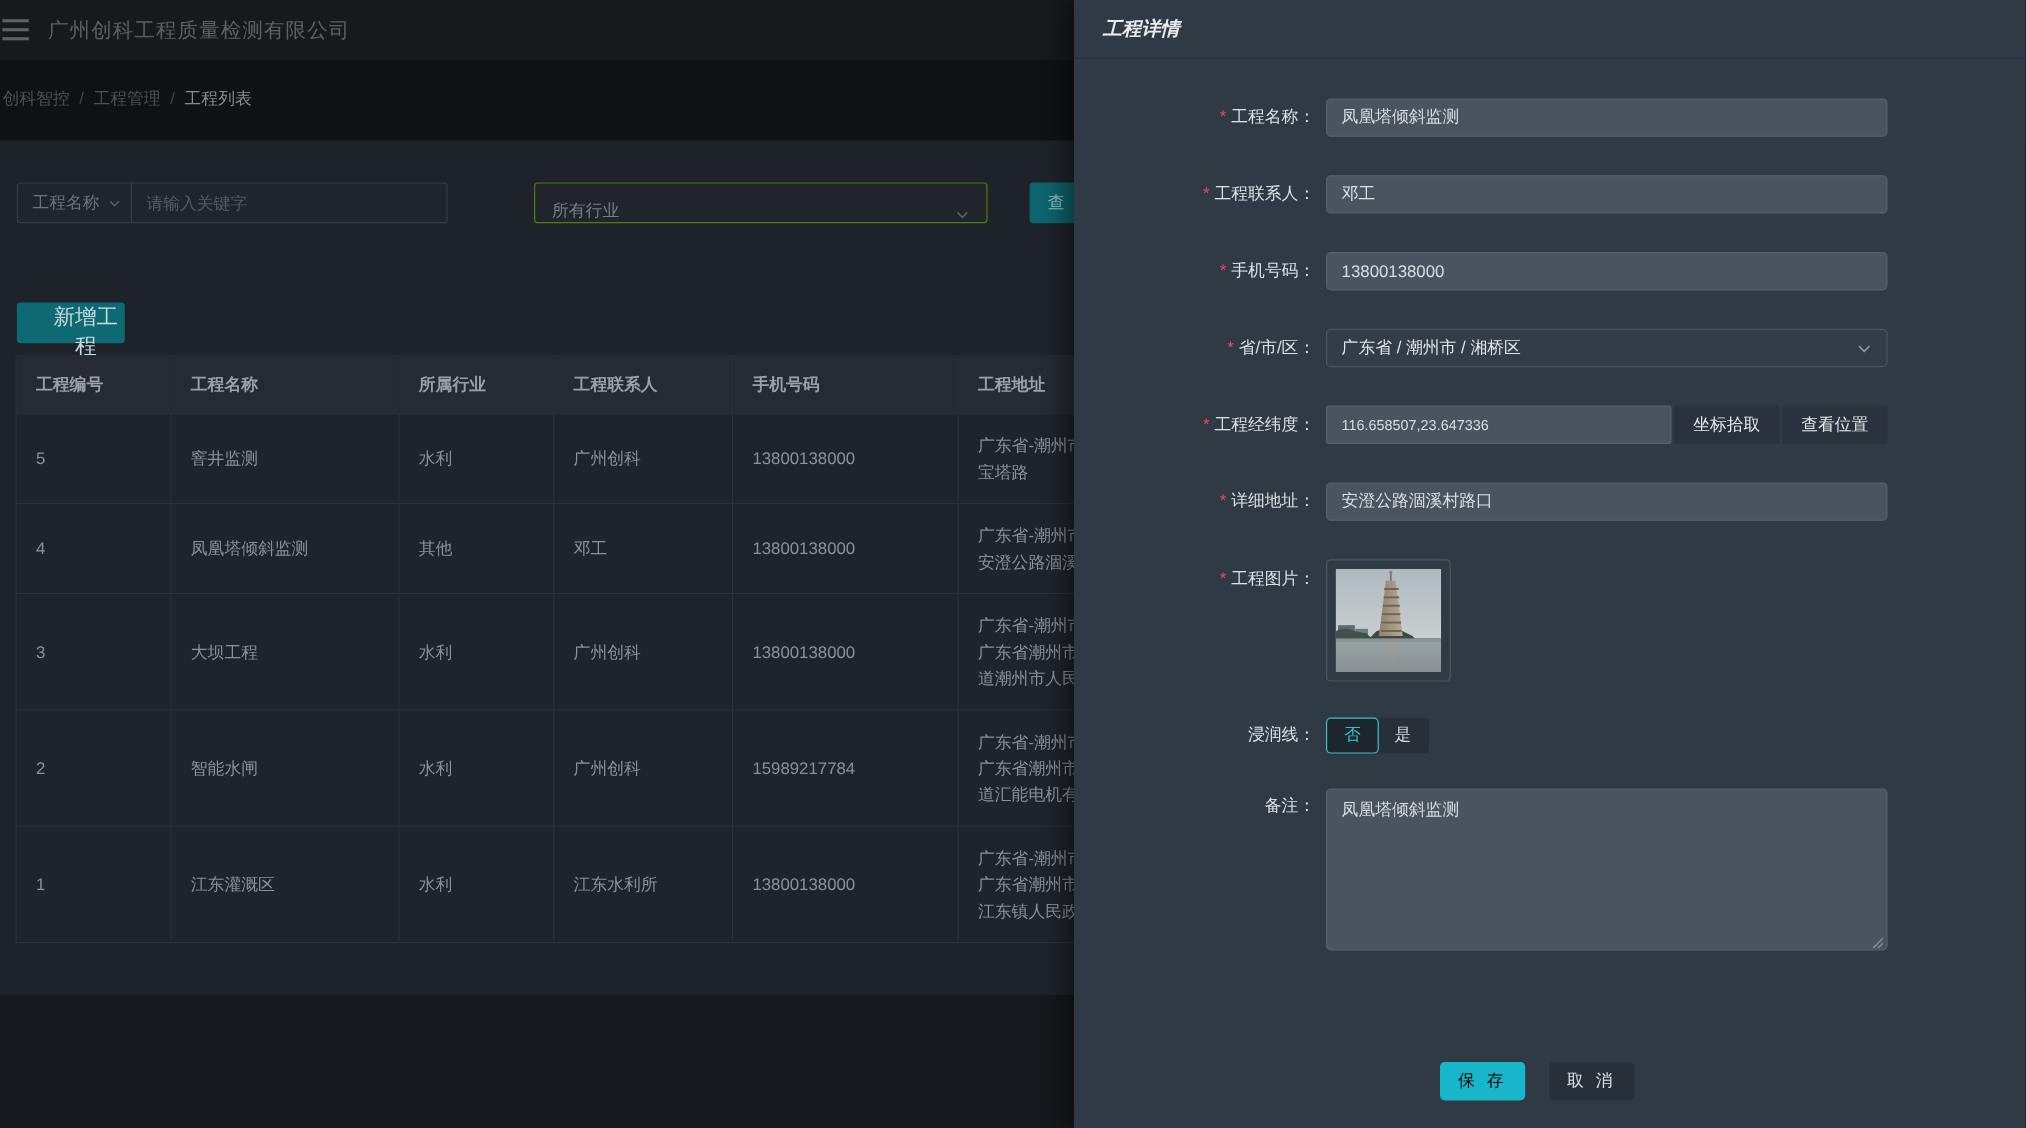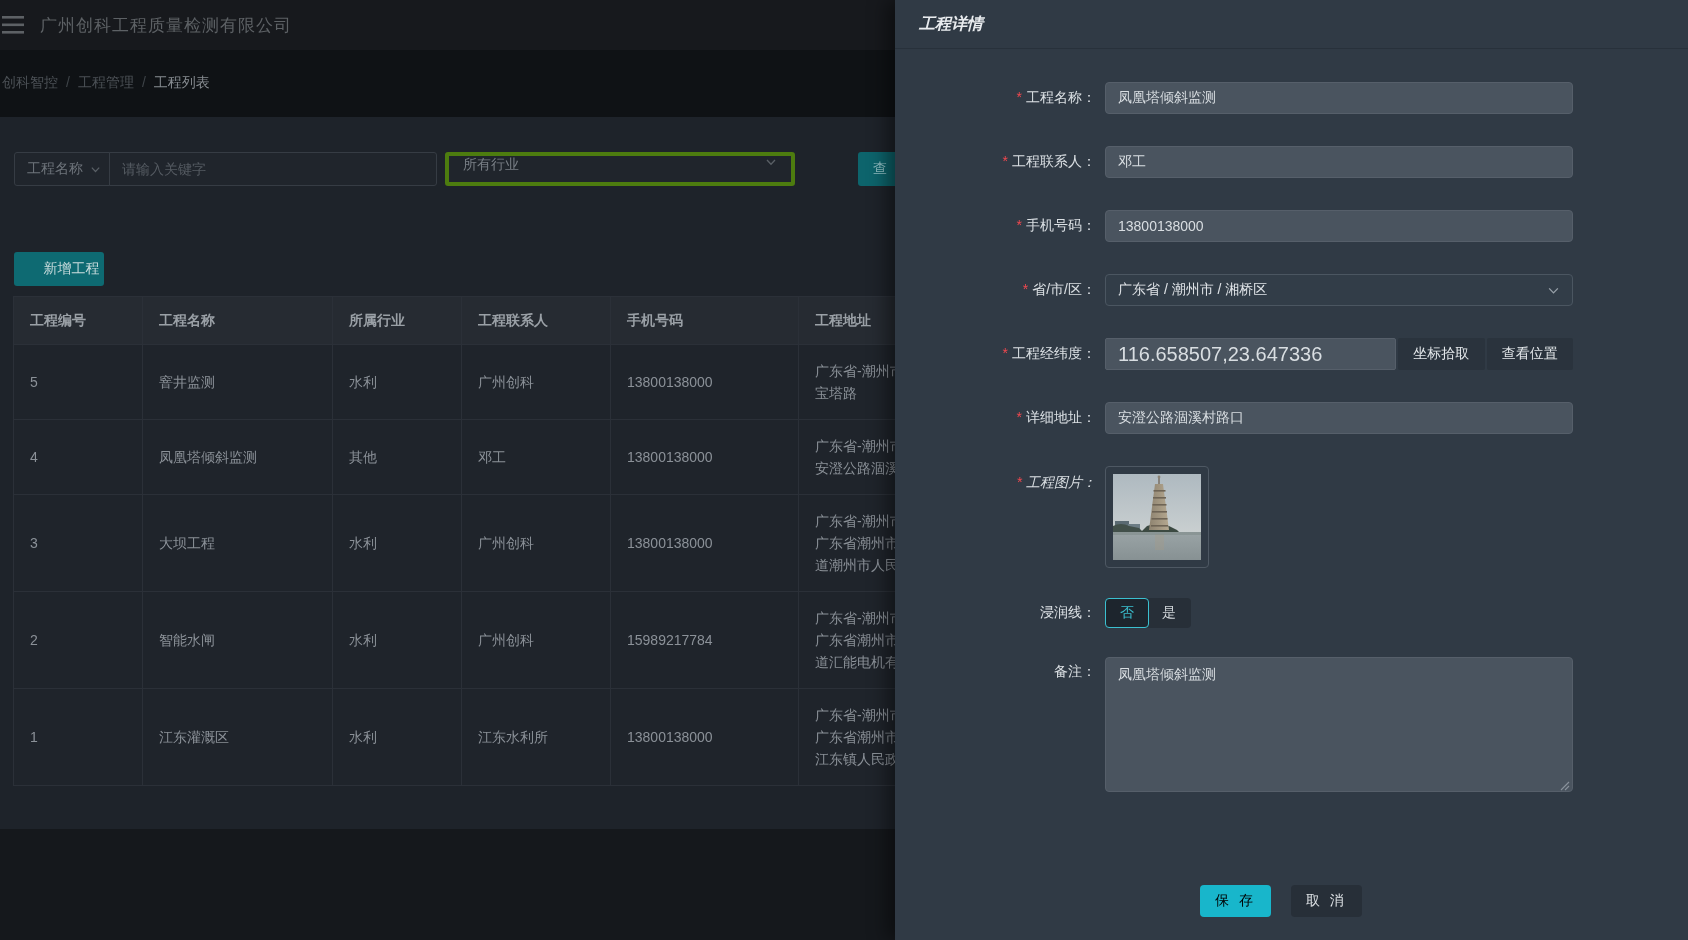--- a/index.html
+++ b/index.html
@@ -20,31 +20,31 @@
   .crumbs { position:absolute; left:2px; top:24px; font-size:14px; color:#4b5055; }
   .crumbs .sep { margin:0 8px; color:#3f4449; }
   .crumbs .crumb-current { color:#878c91; }
 
   .content { position:absolute; left:0; top:117px; width:100%; height:712px; background:#1e232a; }
 
   .filter-row { position:absolute; left:0; top:35px; width:100%; height:34px; }
   .field-select { position:absolute; left:14px; top:0; width:96px; height:34px; background:#20252c;
     border:1px solid #363c44; border-radius:3px 0 0 3px; display:flex; align-items:center;
     padding:0 8px 0 12px; color:#6e747b; justify-content:space-between; }
-  .keyword-input { position:absolute; left:109px; top:0; width:328px; height:34px; background:#20252c;
+  .keyword-input { position:absolute; left:109px; top:0; width:264px; height:34px; background:#20252c;
     border:1px solid #363c44; border-radius:0 3px 3px 0; color:#8a9097; padding:0 12px; font-size:14px; outline:none; }
   .keyword-input::placeholder { color:#555b62; }
-  .industry-select { position:absolute; left:445px; top:0; width:350px; height:34px; background:#20252c;
-    border:4px solid #4d7c0f; border-radius:3px; display:flex; align-items:flex-start;
+  .industry-select { position:absolute; left:445px; top:0; width:378px; height:34px; background:#20252c;
+    border:1px solid #4d7c0f; border-radius:3px; display:flex; align-items:flex-end;
     justify-content:space-between; padding:0 14px; color:#787e85; }
   .search-btn { position:absolute; left:858px; top:0; width:74px; height:34px; background:#0d646c;
     border:none; border-radius:3px; color:#93c0c4; font-size:14px; letter-spacing:4px; }
 
   .add-btn { position:absolute; left:14px; top:135px; width:90px; height:34px; background:#0e6a72;
-    border:none; border-radius:3px; color:#c9dcdd; font-size:14px;padding-left:25px; }
+    border:none; border-radius:3px; color:#c9dcdd; font-size:18px;padding-left:25px; }
 
   .proj-table { position:absolute; left:13px; top:179px; width:1628px; border-collapse:collapse; table-layout:fixed; }
   .proj-table th, .proj-table td { border:1px solid #2b3038; overflow:hidden; }
   .proj-table th { height:48px; background:#262b32; color:#9aa0a6; font-size:14px; font-weight:bold;
     text-align:left; padding:0 16px; white-space:nowrap; }
   .proj-table td { background:#1f242b; color:#8b9198; font-size:14px; padding:15px 16px; vertical-align:middle; line-height:22px; }
   .addr-line { white-space:nowrap; }
 
   .mask { position:absolute; left:0; top:0; width:895px; height:940px; background:transparent; z-index:9; }
 
@@ -60,25 +60,25 @@
   .req { color:#f0484f; margin-right:4px; font-size:14px; }
   .form-control { width:468px; position:relative; }
 
   .txt-input { width:100%; height:32px; background:#4a545f; border:1px solid #565f6a; border-radius:4px;
     color:#d9dee2; font-size:14px; padding:0 12px; outline:none; font-family:inherit; }
   .sel-box { width:100%; height:32px; background:#323d48; border:1px solid #4b5661; border-radius:4px;
     display:flex; align-items:center; justify-content:space-between; padding:0 12px; color:#e0e4e8; font-size:14px; }
 
   .coord-wrap { display:flex; width:468px; }
   .coord-input { flex:1; height:32px; background:#4a545f; border:1px solid #565f6a; border-radius:2px;
-    color:#d9dee2; font-size:20px; padding:0 12px; outline:none; }
+    color:#d9dee2; font-size:12px; padding:0 12px; outline:none; }
   .coord-btn { width:88px; height:32px; margin-left:2px; background:#2a333d; border:none; border-radius:2px;
     color:#e3e7ea; font-size:14px; white-space:nowrap; }
 
-  .img-row { align-items:flex-start; margin-top:27px; margin-bottom:30px;font-style:italic; }
+  .img-row { align-items:flex-start; margin-top:27px; margin-bottom:30px; }
   .img-row .form-label { padding-top:8px; }
   .thumb-wrap { width:104px; height:102px; border:1px solid #4e5863; border-radius:4px; padding:7px; background:transparent; }
   .thumb-wrap svg { display:block; }
 
   .radio-row { margin-bottom:29px; }
   .radio-group { display:flex; }
   .radio-btn { height:30px; display:flex; align-items:center; justify-content:center; font-size:14px; }
   .radio-on { width:44px; background:#1d252d; border:1px solid #3bc0d0; color:#3bc0d0; border-radius:4px; z-index:2; }
   .radio-off { width:44px; background:#272f38; color:#d4d9dd; border:1px solid transparent; border-radius:0 4px 4px 0; margin-left:-2px; }
 

